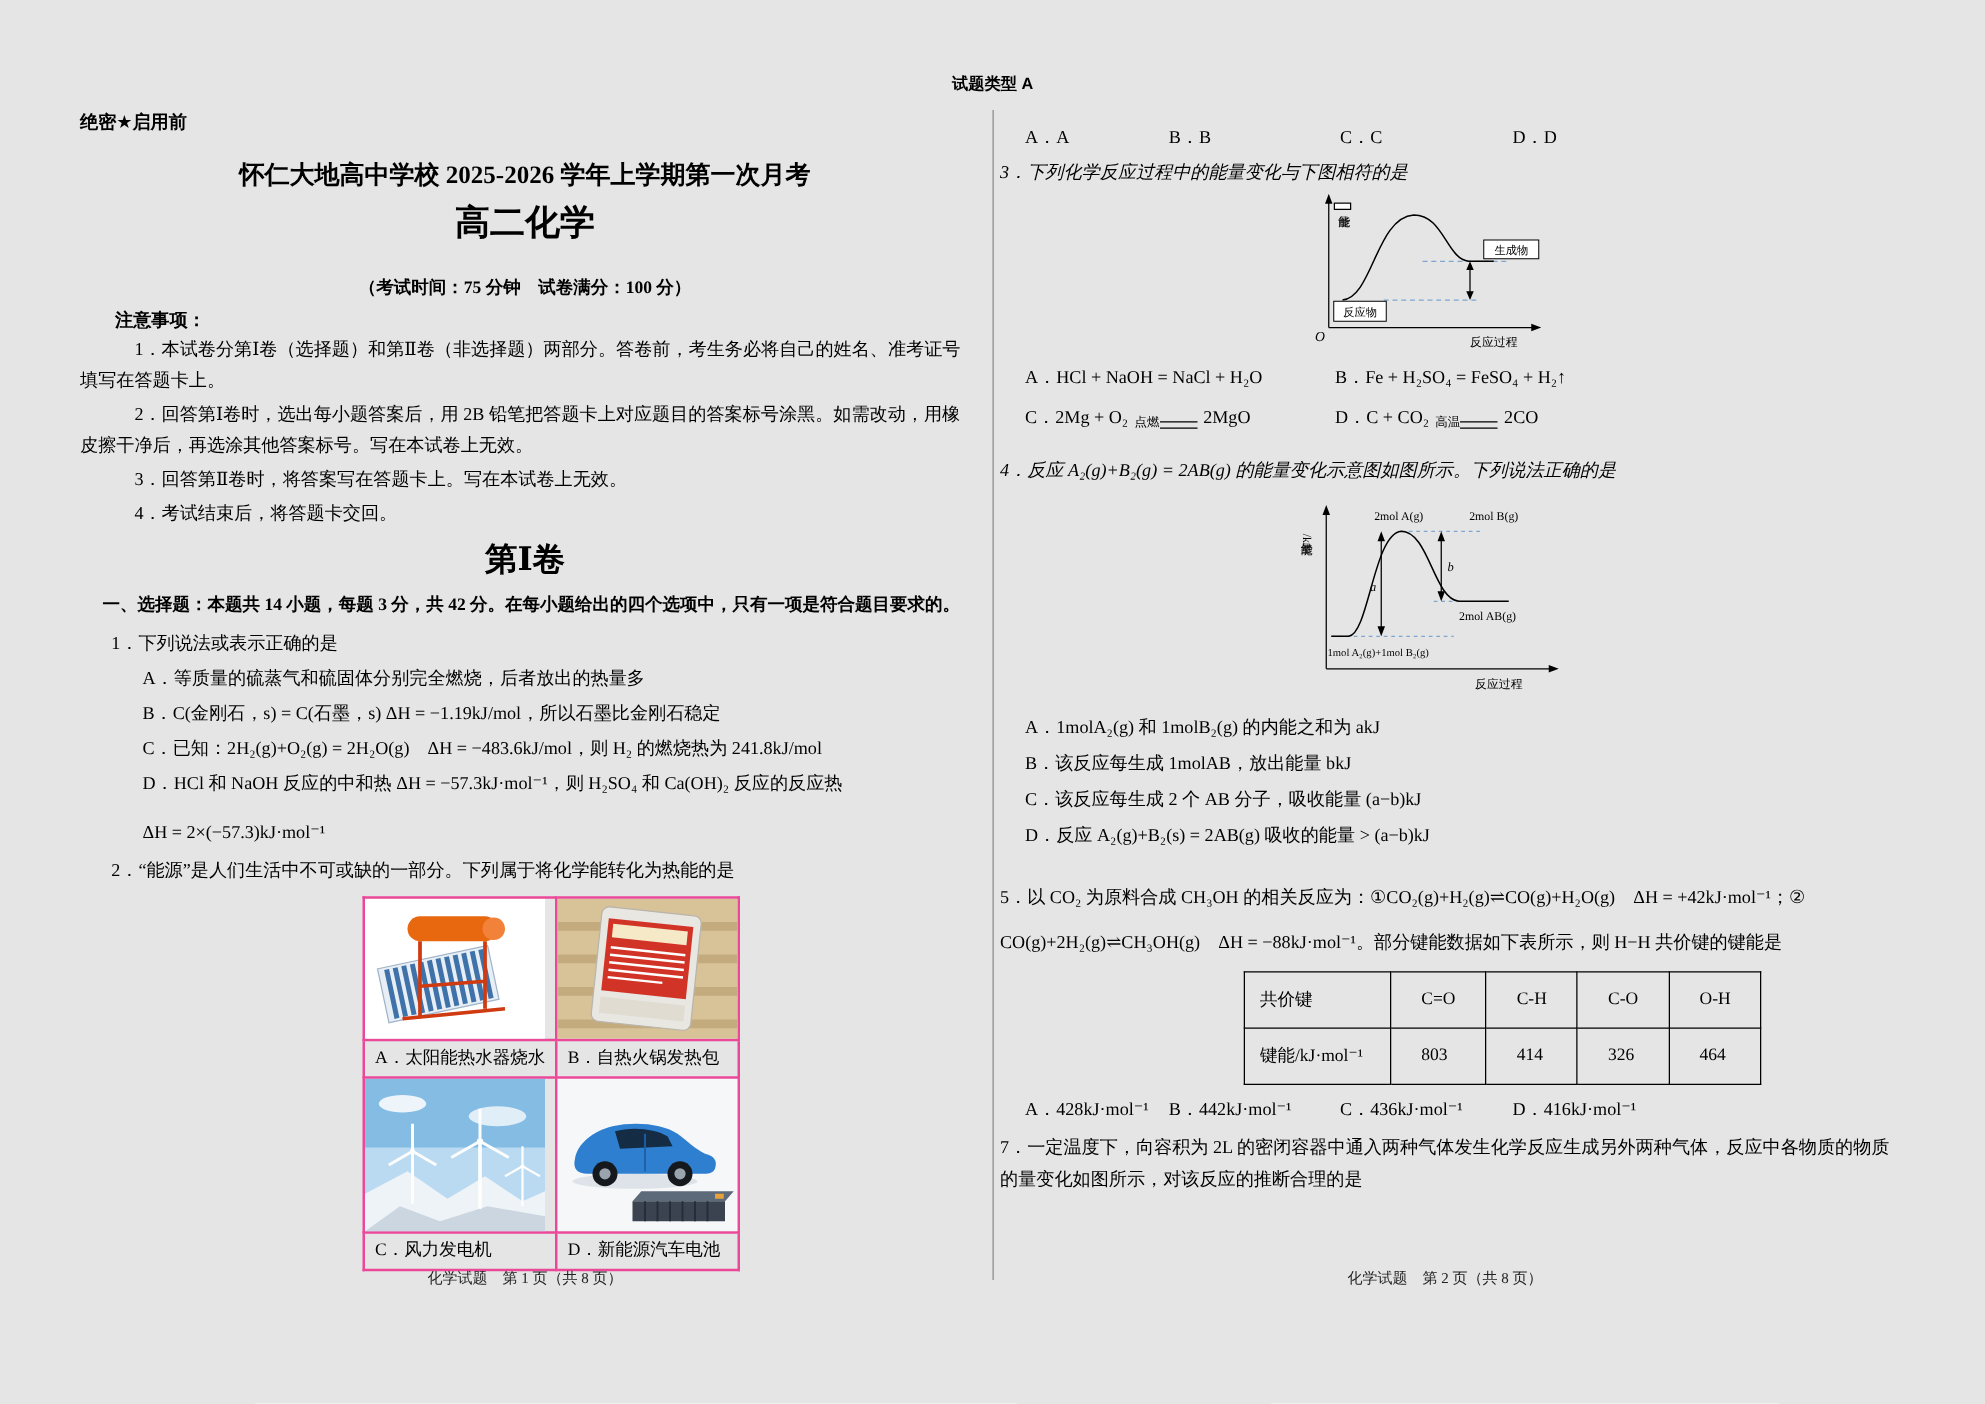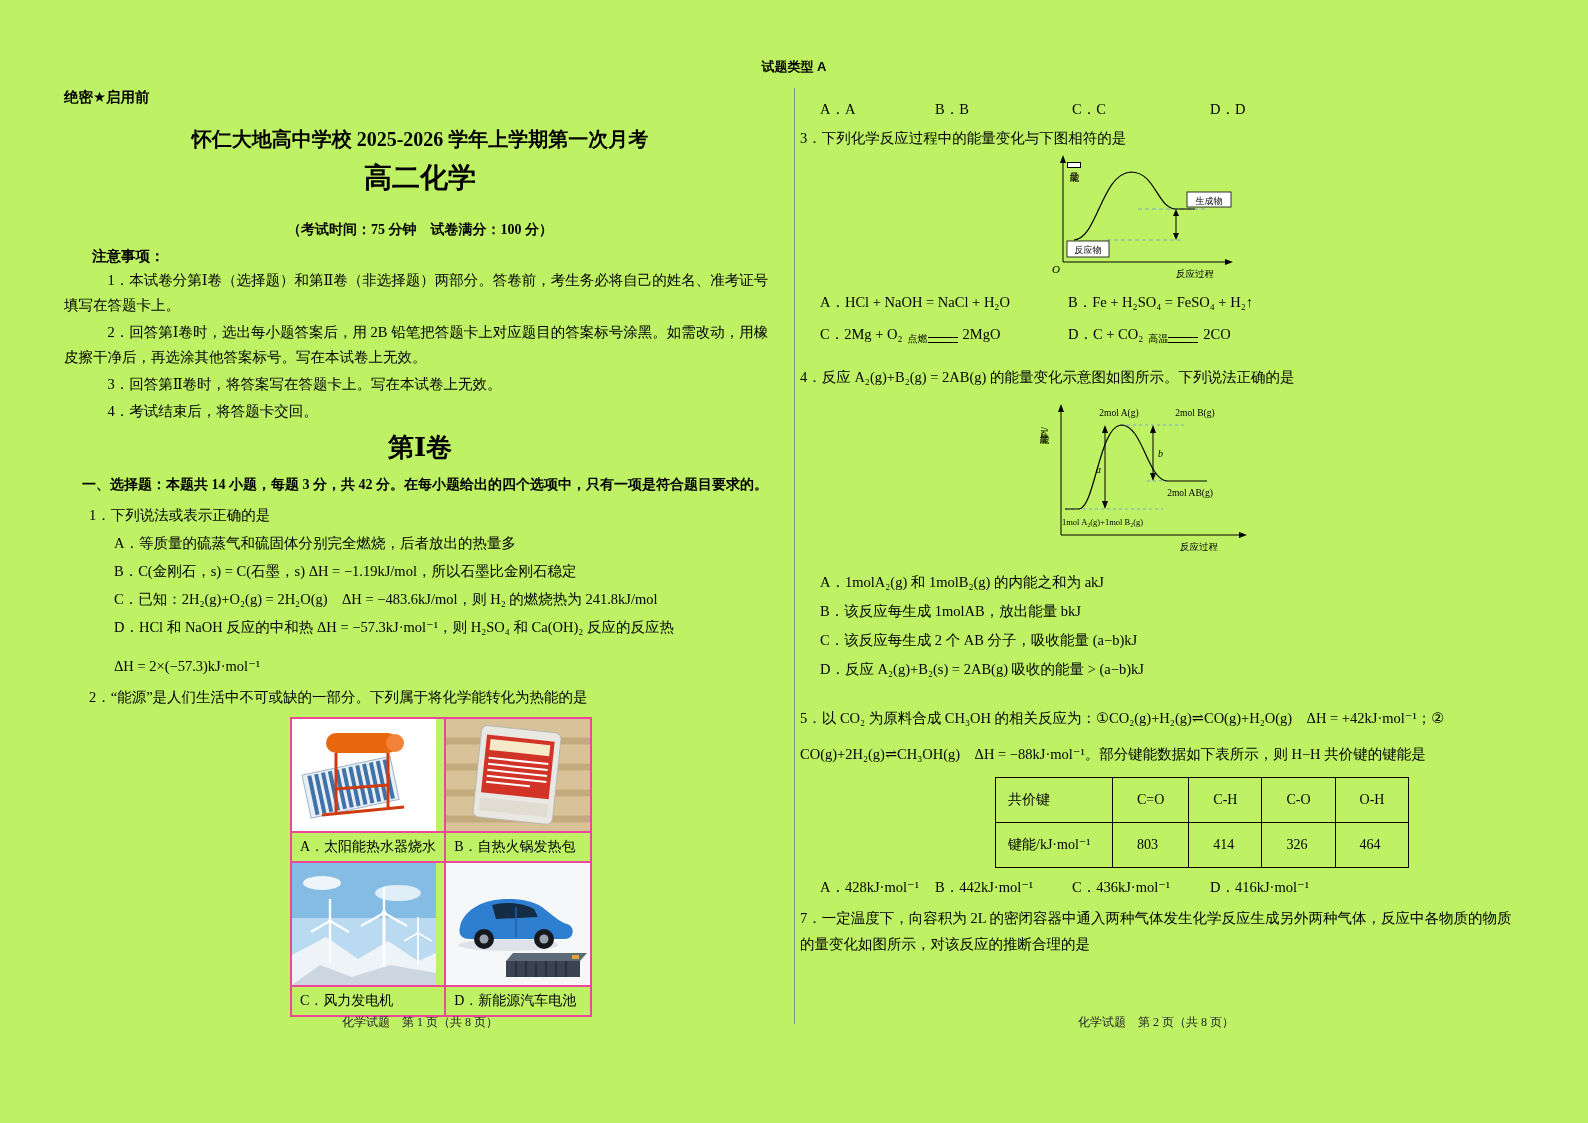--- a/index.html
+++ b/index.html
@@ -1,16 +1,16 @@
 <!DOCTYPE html>
 <html><head>
 <meta charset="utf-8">
 <style>
   html,body{margin:0;padding:0;background:#ffffff;}
-  .sheet{position:relative;width:1588px;height:1123px;background:#bef264;color:#000;
+  .sheet{position:relative;width:1588px;height:1123px;background:#e5e5e5;color:#000;
     font-family:"Liberation Serif","DejaVu Serif","DejaVu Sans",serif;font-size:14.5px;overflow:hidden;}
   .paper-type{position:absolute;top:58px;left:0;width:100%;text-align:center;
     font-family:"Liberation Sans","DejaVu Sans",sans-serif;font-weight:700;font-size:13px;}
   .divider{position:absolute;left:794px;top:88px;width:1px;height:936px;background:#8a8a8a;}
   .page{position:absolute;top:0;width:712px;}
   .page1{left:64px;}
   .page2{left:800px;}
   .footer{position:absolute;top:1014px;left:0;width:100%;text-align:center;font-size:12px;color:#222;}
 
   
@@ -26,21 +26,21 @@
   .opt{margin:5px 0 0 50px;line-height:23px;}
   .continuation{margin-top:16px;}
   .q2-grid{border-collapse:collapse;margin:8px 0 0 226px;}
   .q2-grid td{border:2px solid #ec4899;padding:0;}
   .q2-grid .lbl{font-size:14px;padding:5px 8px;line-height:18px;}
   .imgbox{display:block;}
 
   
   .answer-row{display:flex;margin:100px 0 0 20px;}
   .aw1{width:115px;} .aw2{width:137px;} .aw3{width:138px;}
-  .p2stem{margin:8px 0 0 0;line-height:23px;}
+  .p2stem{margin:8px 0 0 0;line-height:23px;font-style:italic;}
   .diagram{position:relative;}
   .d3{width:192px;height:130px;margin:2px 0 0 243px;}
   .d4{width:220px;height:168px;margin:8px 0 0 235px;}
   .vlabel{position:absolute;writing-mode:vertical-rl;font-size:9.5px;line-height:1.1;}
   .v3{left:24px;top:10px;border:1px solid #000;padding:2px 1px;background:#fff;}
   .v4{left:4px;top:30px;}
   .optrow{display:flex;margin:8px 0 0 20px;line-height:24px;align-items:flex-start;}
   .colA{width:248px;}
   .cond-eq{display:inline-flex;flex-direction:row;align-items:center;vertical-align:-3px;margin:0 5px;}
   .cond{font-size:10px;line-height:10px;}

